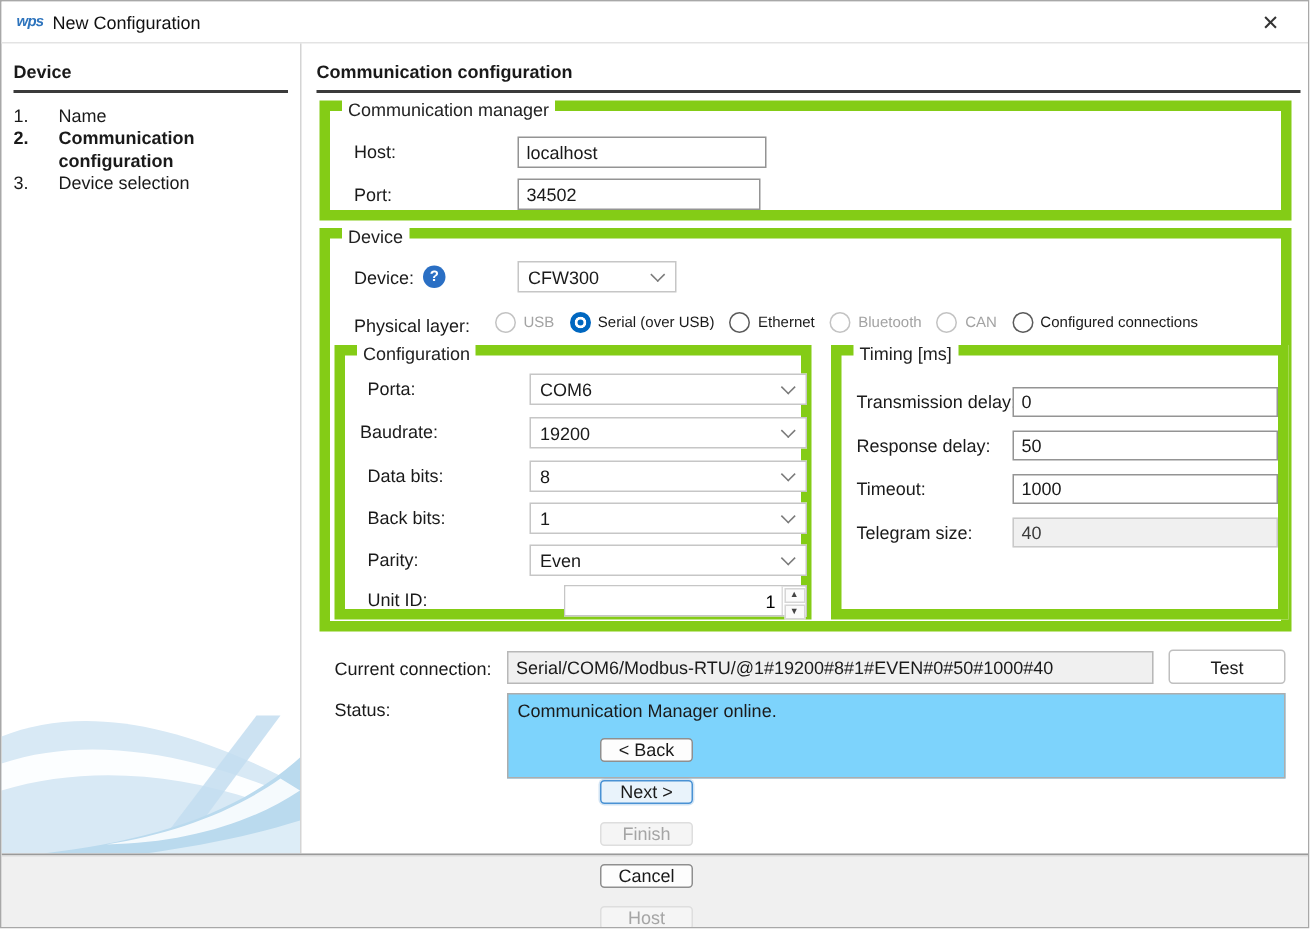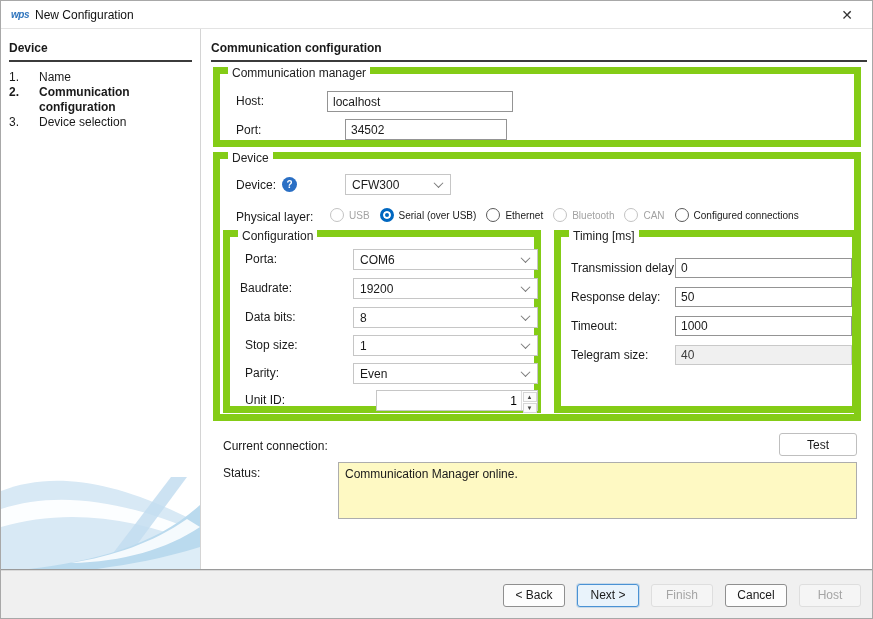--- a/index.html
+++ b/index.html
@@ -46,28 +46,28 @@
   .rb { width:14px; height:14px; border-radius:50%; border:1px solid #5a5a5a; background:#fff; flex:0 0 14px; }
   .rb.sel { border:3px solid #0067c0; background:#0067c0; box-shadow:inset 0 0 0 2px #fff; }
   .rb.dis { border-color:#c3c3c3; }
   .radio-item.disabled { color:#a3a3a3; }
 
   .unitbox { position:absolute; border:1px solid #c6c6c6; background:#fff; display:flex; height:21px; }
   .unitbox input { flex:1; border:none; outline:none; text-align:right; font-family:"Liberation Sans",sans-serif; font-size:12px; padding:0 4px; width:100%; }
   .spincol { width:16px; display:flex; flex-direction:column; border-left:1px solid #dcdcdc; }
   .spinbtn { flex:1; font-size:6px; line-height:8px; text-align:center; color:#444; background:#fbfbfb; border:1px solid #d6d6d6; margin:0.5px; cursor:pointer; }
 
-  textarea.status { position:absolute; border:1px solid #adadad; resize:none; font-family:"Liberation Sans",sans-serif; font-size:12px; color:#1a1a1a; padding:4px 6px; outline:none; background:#fef9c3; }
+  textarea.status { position:absolute; border:1px solid #adadad; resize:none; font-family:"Liberation Sans",sans-serif; font-size:12px; color:#1a1a1a; padding:4px 6px; outline:none; background:#7dd3fc; }
 
   .btn { height:23px; min-width:58px; padding:0 10px; background:#fdfdfd; border:1px solid #8f8f8f; border-radius:3px; font-family:"Liberation Sans",sans-serif; font-size:12px; color:#1a1a1a; cursor:pointer; }
   .btn.default { background:#e9f3fb; border-color:#4a92d4; box-shadow:0 0 0 1px rgba(74,146,212,0.25); }
   .btn.disabled { background:#f5f5f5; border-color:#dedede; color:#a5a5a5; cursor:default; }
   .btn.light { border-color:#bfbfbf; background:#fff; }
 
-  .footer { left:0; top:568px; width:100%; height:51px; background:#f0f0f0; border-top:1px solid #9a9a9a; box-shadow:inset 0 1px 0 #d9d9d9; display:flex; align-items:center; justify-content:flex-end; gap:12px; padding-right:11px; }
+  .footer { left:0; top:568px; width:100%; height:51px; background:#f0f0f0; border-top:1px solid #9a9a9a; box-shadow:inset 0 1px 0 #d9d9d9; display:flex; align-items:center; justify-content:flex-end; gap:12px; padding-right:11px;flex-direction:column; }
   .footer .btn { width:62px; }
 </style>
 </head>
 <body>
 
 <div class="window">
 
   <div class="abs titlebar">
     <div class="abs app-logo">wps</div>
     <div class="abs title-text">New Configuration</div>
@@ -98,21 +98,21 @@
     <path d="M199 36 C 155 76 95 92 28 100 L 199 100 Z" fill="#badaee"></path>
     <path d="M186 50 C 152 74 112 87 70 94 C 122 93 166 80 199 58 Z" fill="#ffffff" opacity="0.85"></path>
     <path d="M199 78 C 160 90 130 95 96 100 L 199 100 Z" fill="#ffffff" opacity="0.5"></path>
   </svg>
 
   <div class="abs main-heading">Communication configuration</div>
 
   <div class="abs groupbox" style="left:212px; top:66px; width:648px; height:80px;">
     <span class="legend">Communication manager</span>
     <span class="fld-label" style="left:16px; top:20px;">Host:</span>
-    <input class="txt" style="left: 107px; top: 17px; width: 186px; height: 21px;" value="localhost">
+    <input class="txt" style="left: 125px; top: 17px; width: 166px; height: 21px;" value="localhost">
     <span class="fld-label" style="left:16px; top:49px;">Port:</span>
     <input class="txt" style="left: 125px; top: 45px; width: 162px; height: 21px;" value="34502">
   </div>
 
   <div class="abs groupbox" style="left:212px; top:151px; width:648px; height:269px;">
     <span class="legend">Device</span>
 
     <span class="fld-label" style="left:16px; top:19px;">Device:</span>
     <span class="help-icon" style="left:62px; top:18px;">?</span>
     <div class="selectbox" style="left:125px; top:15px; width:106px;">
@@ -163,21 +163,21 @@
       <span class="sel-text">19200</span>
       <span class="chev"></span>
     </div>
 
     <span class="fld-label" style="left:15px; top:73px;">Data bits:</span>
     <div class="selectbox" style="left:123px; top:70px; width:185px;">
       <span class="sel-text">8</span>
       <span class="chev"></span>
     </div>
 
-    <span class="fld-label" style="left:15px; top:101px;">Stop size:</span>
+    <span class="fld-label" style="left:15px; top:101px;">Back bits:</span>
     <div class="selectbox" style="left:123px; top:98px; width:185px;">
       <span class="sel-text">1</span>
       <span class="chev"></span>
     </div>
 
     <span class="fld-label" style="left:15px; top:129px;">Parity:</span>
     <div class="selectbox" style="left:123px; top:126px; width:185px;">
       <span class="sel-text">Even</span>
       <span class="chev"></span>
     </div>
@@ -202,20 +202,21 @@
     <input class="txt" style="left: 114px; top: 50px; width: 177px; height: 20px;" value="50">
 
     <span class="fld-label" style="left:10px; top:82px;">Timeout:</span>
     <input class="txt" style="left: 114px; top: 79px; width: 177px; height: 20px;" value="1000">
 
     <span class="fld-label" style="left:10px; top:111px;">Telegram size:</span>
     <input class="txt dis" style="left: 114px; top: 108px; width: 177px; height: 20px;" readonly="" value="40">
   </div>
 
   <span class="abs fld-label" style="left:222px; top:438px;">Current connection:</span>
+  <input class="abs txt ro" style="left: 337px; top: 433px; width: 431px; height: 22px;" readonly="" value="Serial/COM6/Modbus-RTU/@1#19200#8#1#EVEN#0#50#1000#40">
   <button class="abs btn light" style="left:778px; top:432px; width:78px;">Test</button>
 
   <span class="abs fld-label" style="left:222px; top:465px;">Status:</span>
   <textarea class="abs status" style="left: 337px; top: 461px; width: 519px; height: 57px;" readonly="">Communication Manager online.</textarea>
 
   <div class="abs footer">
     <button class="btn">&lt; Back</button>
     <button class="btn default">Next &gt;</button>
     <button class="btn disabled">Finish</button>
     <button class="btn">Cancel</button>

